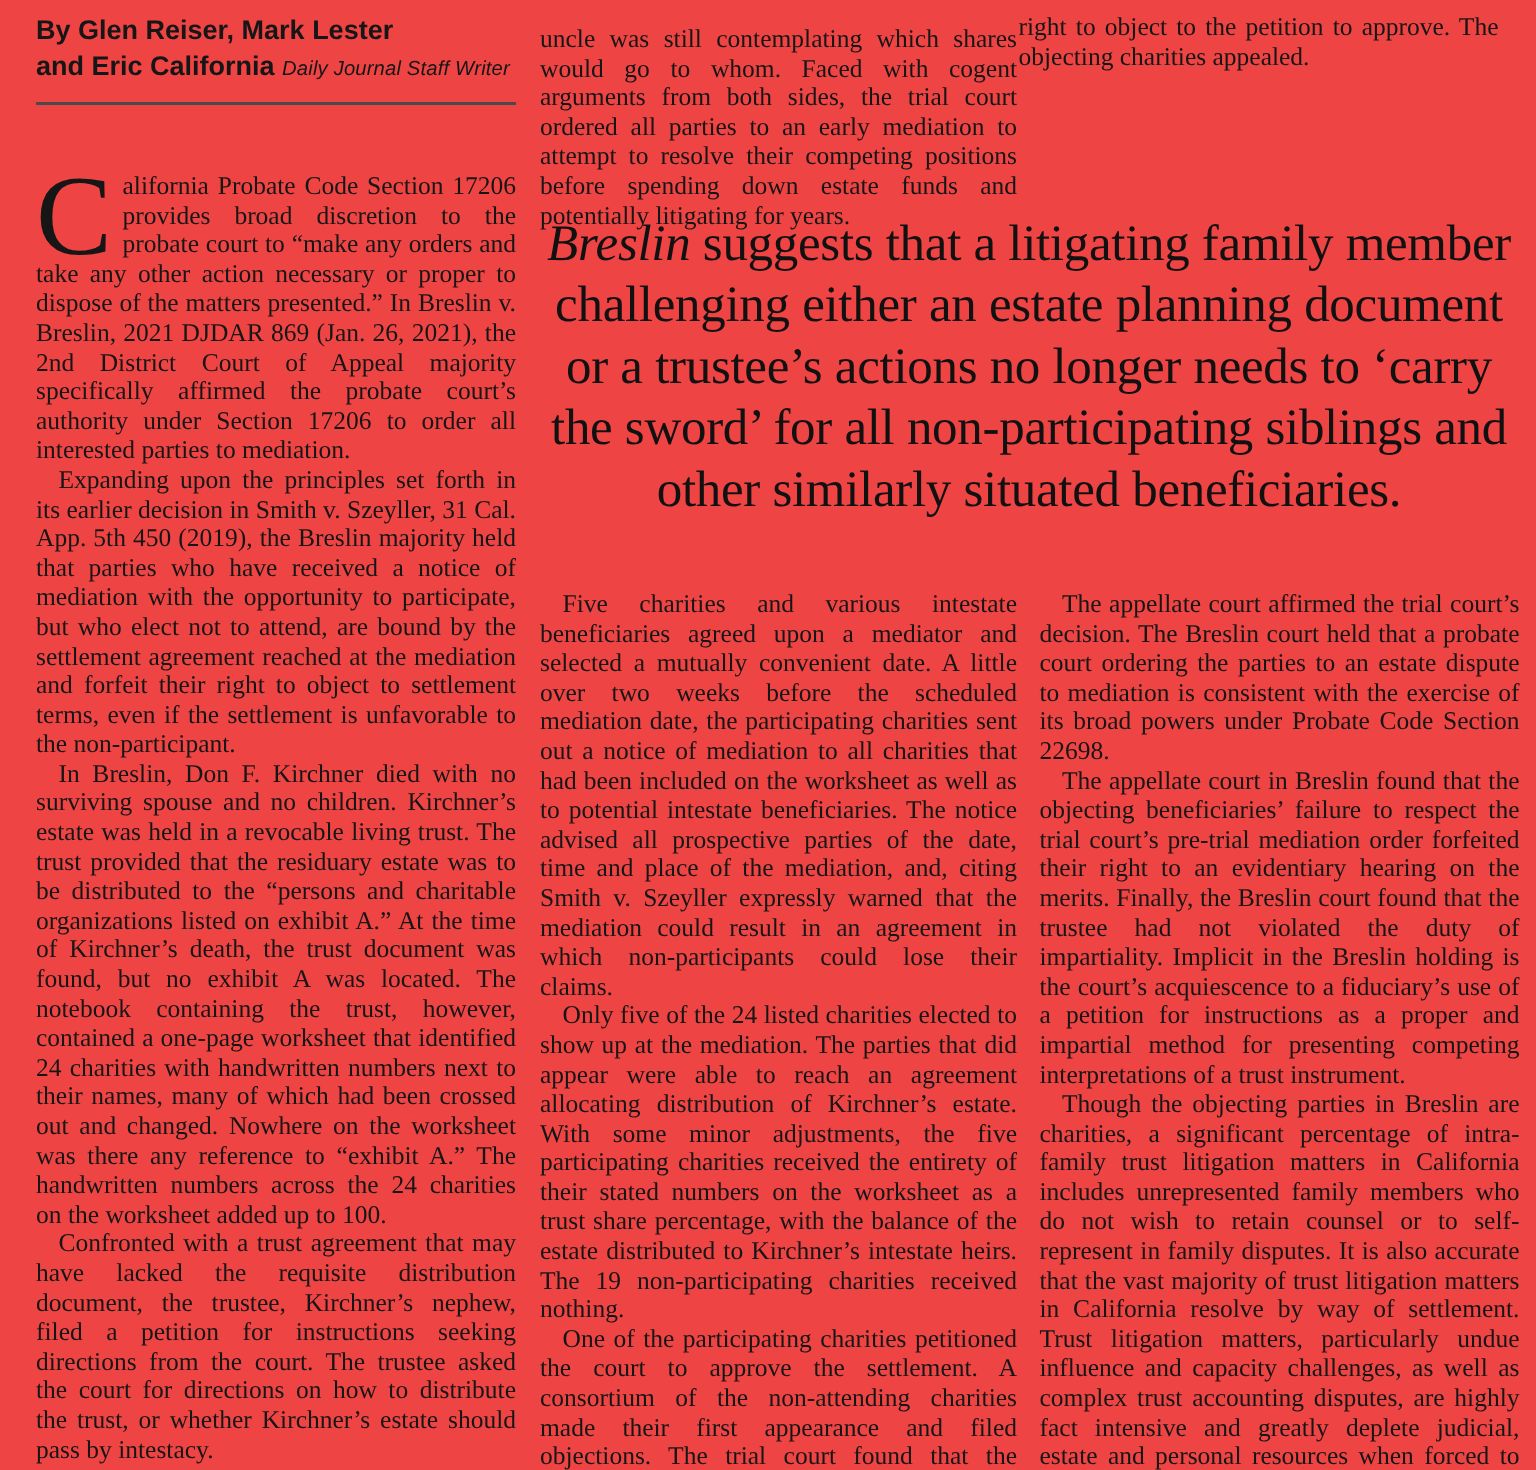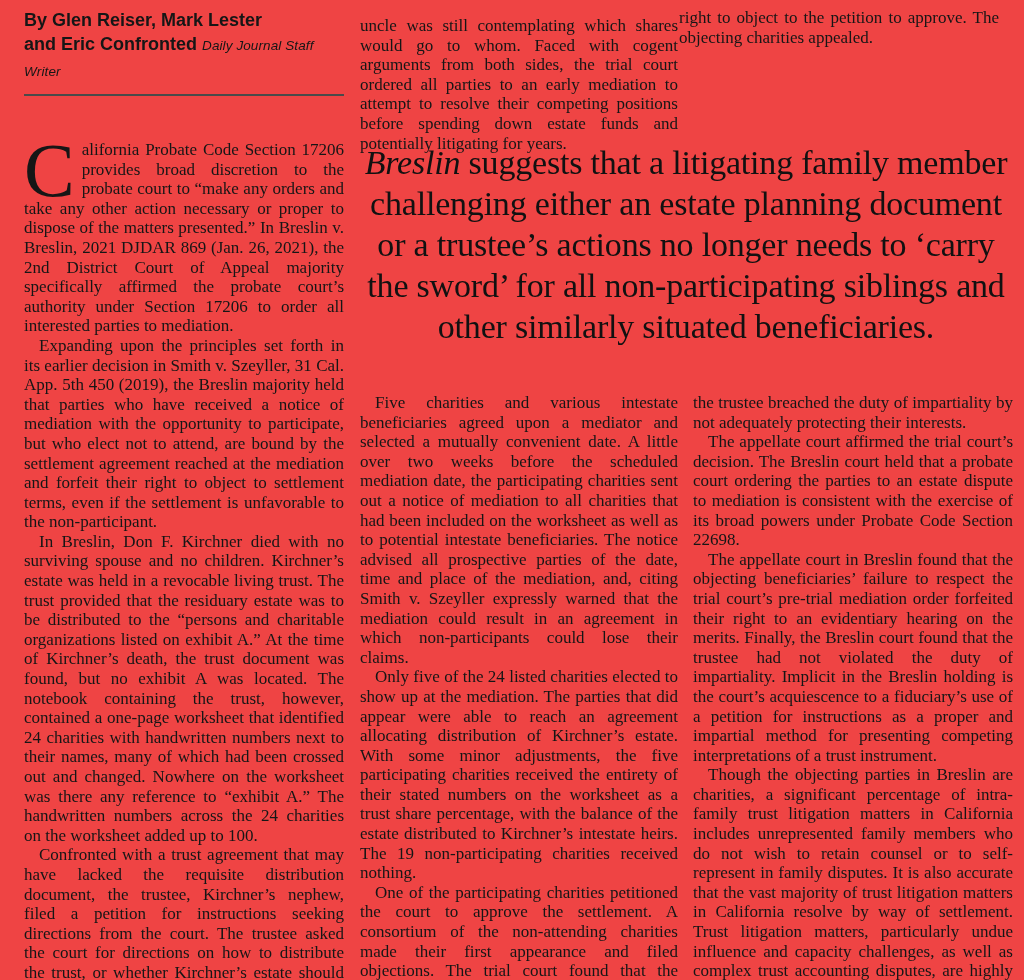--- a/index.html
+++ b/index.html
@@ -72,21 +72,21 @@
 </style>
 </head>
 <body>
 
 <div class="page">
 
   <div class="col" id="col1">
     <div class="byline">
       <div>By Glen Reiser, Mark Lester</div>
       <div>
-        <span>and Eric Confronted</span>
+        <span>and Eric California</span>
         <span class="staff">Daily Journal Staff Writer</span>
       </div>
     </div>
     <div class="rule"></div>
 
     <p class="first-par no-indent"><span class="dropcap">C</span><span>alifornia Probate Code Section 17206 provides broad discretion to the probate court to “make any orders and take any other action necessary or proper to dispose of the matters presented.” In Breslin v. Breslin, 2021 DJDAR 869 (Jan. 26, 2021), the 2nd District Court of Appeal majority specifically affirmed the probate court’s authority under Section 17206 to order all interested parties to mediation.</span></p>
     <p>Expanding upon the principles set forth in its earlier decision in Smith v. Szeyller, 31 Cal. App. 5th 450 (2019), the Breslin majority held that parties who have received a notice of mediation with the opportunity to participate, but who elect not to attend, are bound by the settlement agreement reached at the mediation and forfeit their right to object to settlement terms, even if the settlement is unfavorable to the non-participant.</p>
     <p>In Breslin, Don F. Kirchner died with no surviving spouse and no children. Kirchner’s estate was held in a revocable living trust. The trust provided that the residuary estate was to be distributed to the “persons and charitable organizations listed on exhibit A.” At the time of Kirchner’s death, the trust document was found, but no exhibit A was located. The notebook containing the trust, however, contained a one-page worksheet that identified 24 charities with handwritten numbers next to their names, many of which had been crossed out and changed. Nowhere on the worksheet was there any reference to “exhibit A.” The handwritten numbers across the 24 charities on the worksheet added up to 100.</p>
     <p>Confronted with a trust agreement that may have lacked the requisite distribution document, the trustee, Kirchner’s nephew, filed a petition for instructions seeking directions from the court. The trustee asked the court for directions on how to distribute the trust, or whether Kirchner’s estate should pass by intestacy.</p>
 
@@ -102,19 +102,18 @@
 
   <div class="pull-quote"><span class="pq-italic">Breslin</span><span> suggests that a litigating family member challenging either an estate planning document or a trustee’s actions no longer needs to ‘carry the sword’ for all non-participating siblings and other similarly situated beneficiaries.</span></div>
 
   <div class="col" id="col2-bottom">
     <p>Five charities and various intestate beneficiaries agreed upon a mediator and selected a mutually convenient date. A little over two weeks before the scheduled mediation date, the participating charities sent out a notice of mediation to all charities that had been included on the worksheet as well as to potential intestate beneficiaries. The notice advised all prospective parties of the date, time and place of the mediation, and, citing Smith v. Szeyller expressly warned that the mediation could result in an agreement in which non-participants could lose their claims.</p>
     <p>Only five of the 24 listed charities elected to show up at the mediation. The parties that did appear were able to reach an agreement allocating distribution of Kirchner’s estate. With some minor adjustments, the five participating charities received the entirety of their stated numbers on the worksheet as a trust share percentage, with the balance of the estate distributed to Kirchner’s intestate heirs. The 19 non-participating charities received nothing.</p>
     <p>One of the participating charities petitioned the court to approve the settlement. A consortium of the non-attending charities made their first appearance and filed objections. The trial court found that the objecting charities had received adequate and timely notice of the mediation, and that their failure to participate in the court-ordered mediation constituted a waiver of their</p>
   </div>
 
   <div class="col" id="col3-bottom">
-    <p class="no-indent">the trustee breached the duty of impartiality by not adequately protecting their interests.</p>
     <p>The appellate court affirmed the trial court’s decision. The Breslin court held that a probate court ordering the parties to an estate dispute to mediation is consistent with the exercise of its broad powers under Probate Code Section 22698.</p>
     <p>The appellate court in Breslin found that the objecting beneficiaries’ failure to respect the trial court’s pre-trial mediation order forfeited their right to an evidentiary hearing on the merits. Finally, the Breslin court found that the trustee had not violated the duty of impartiality. Implicit in the Breslin holding is the court’s acquiescence to a fiduciary’s use of a petition for instructions as a proper and impartial method for presenting competing interpretations of a trust instrument.</p>
     <p>Though the objecting parties in Breslin are charities, a significant percentage of intra-family trust litigation matters in California includes unrepresented family members who do not wish to retain counsel or to self-represent in family disputes. It is also accurate that the vast majority of trust litigation matters in California resolve by way of settlement. Trust litigation matters, particularly undue influence and capacity challenges, as well as complex trust accounting disputes, are highly fact intensive and greatly deplete judicial, estate and personal resources when forced to trial.</p>
   </div>
 
 </div>
 
 </body></html>

